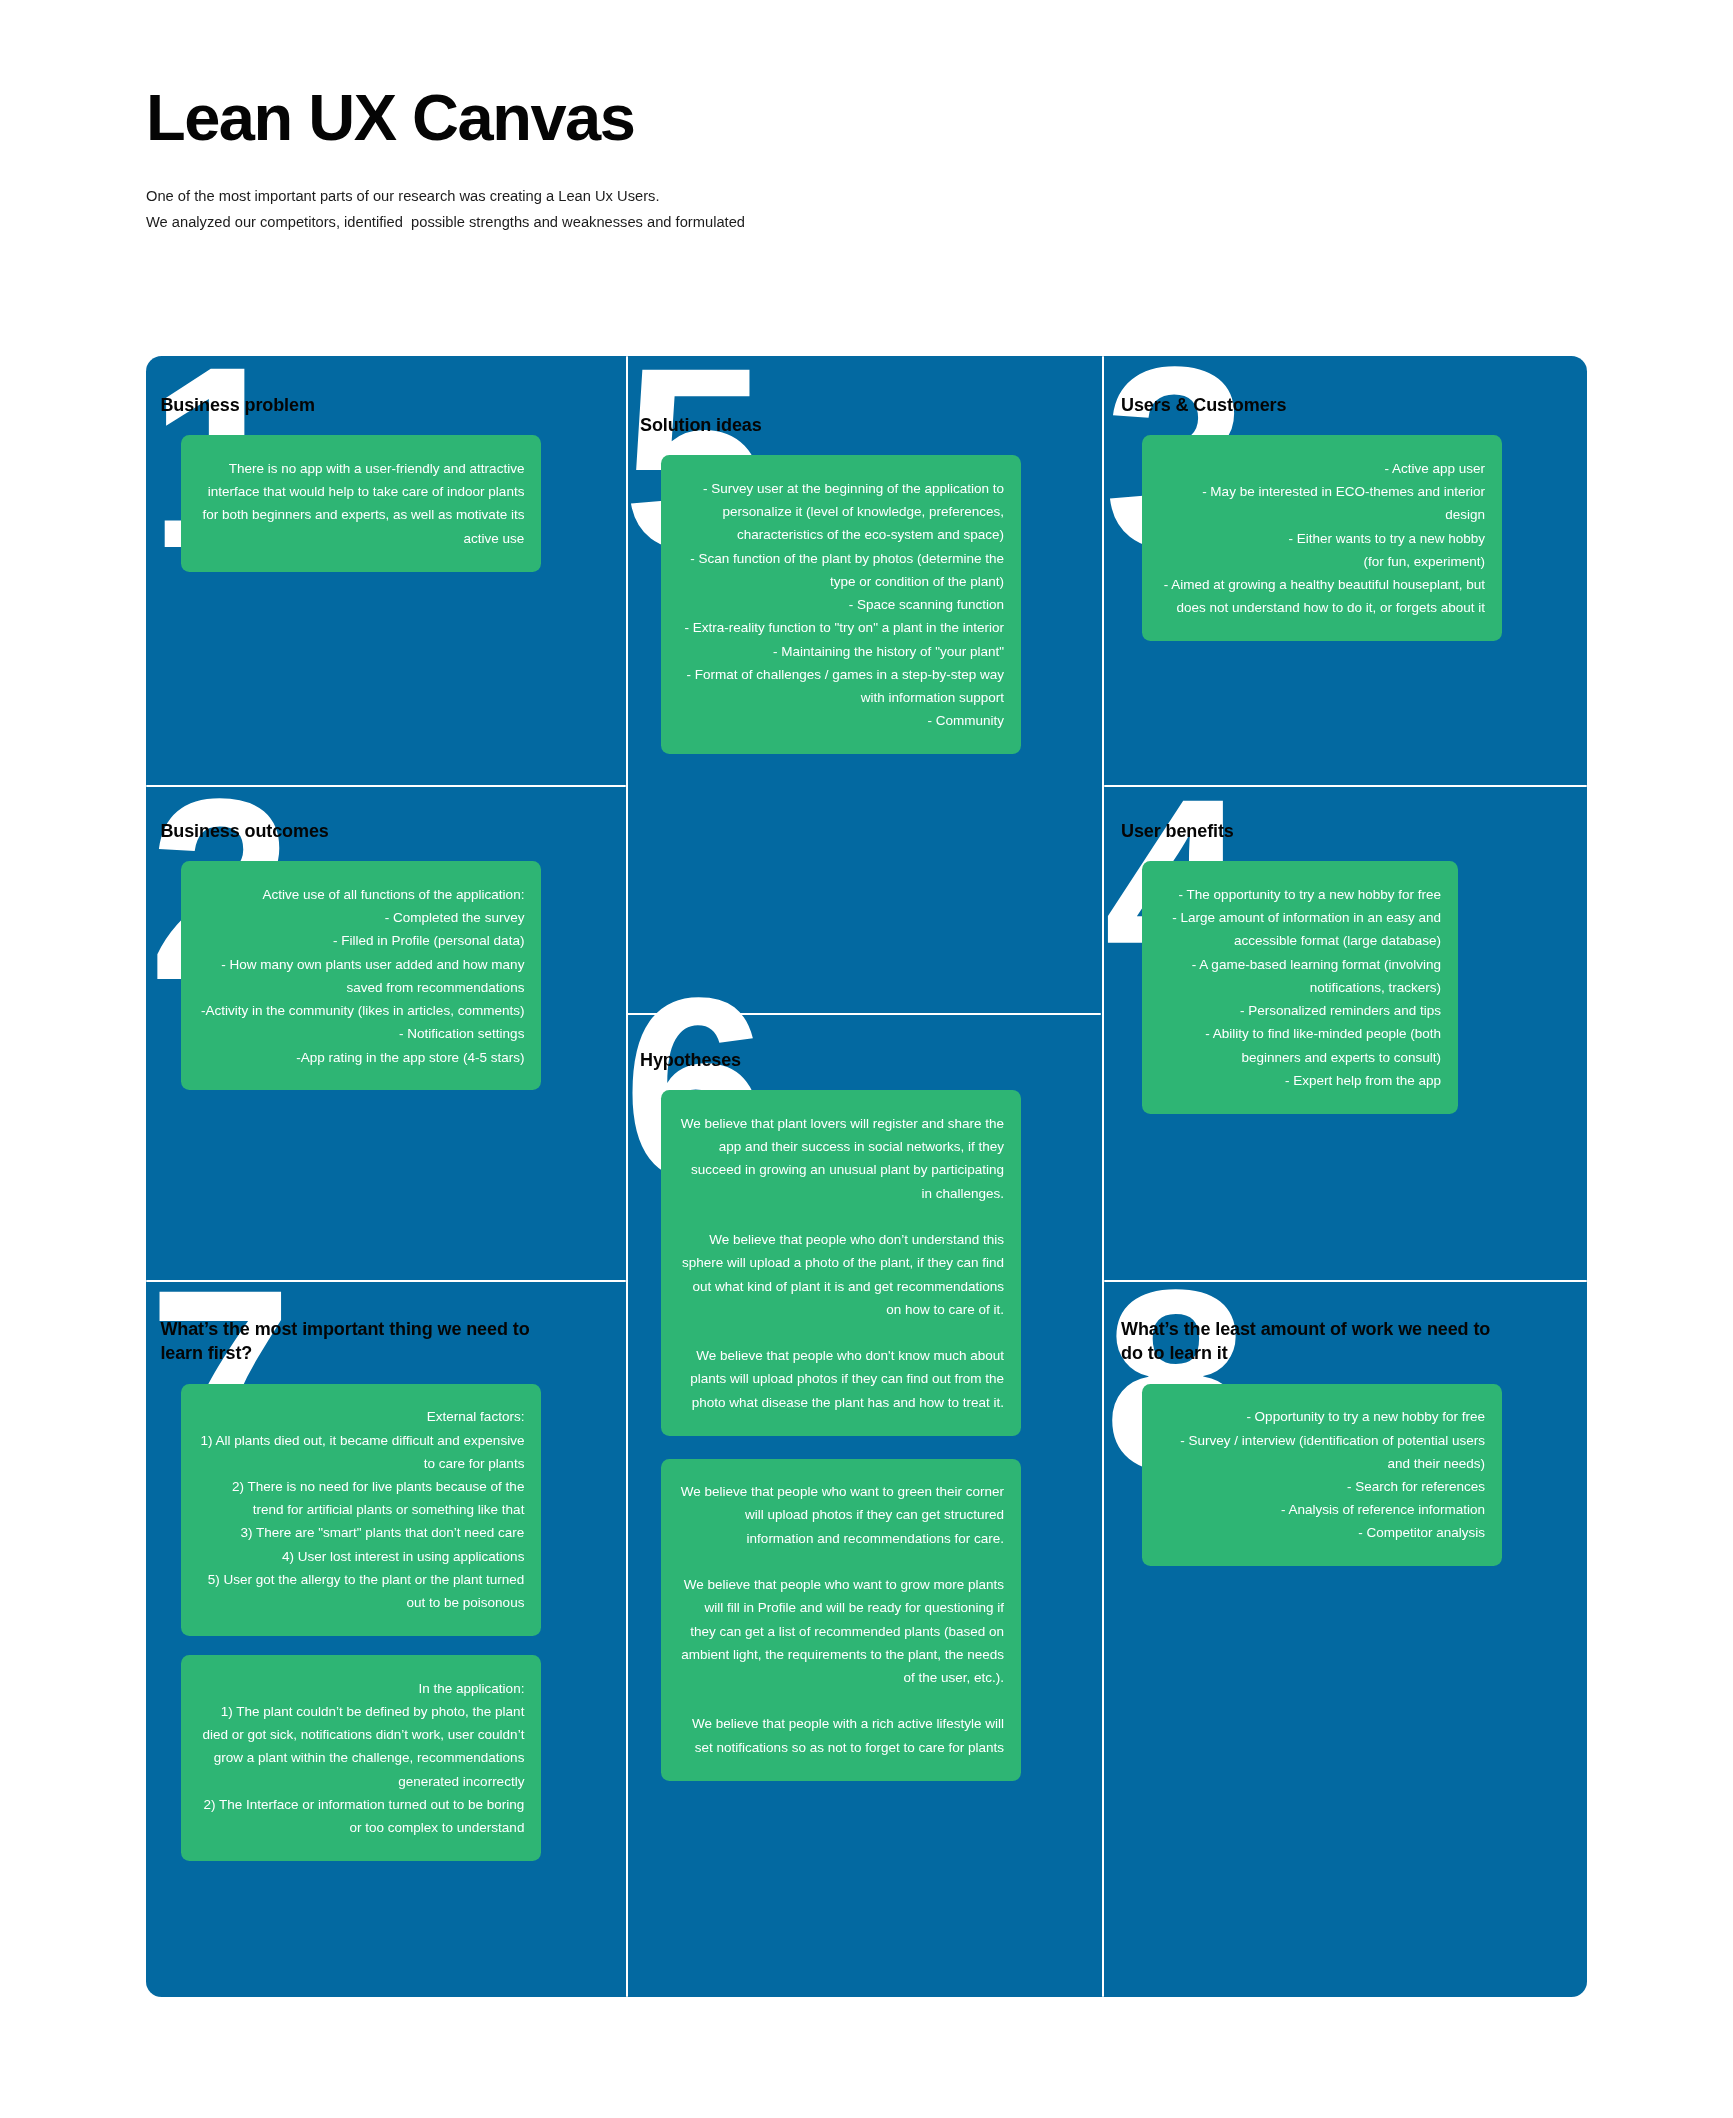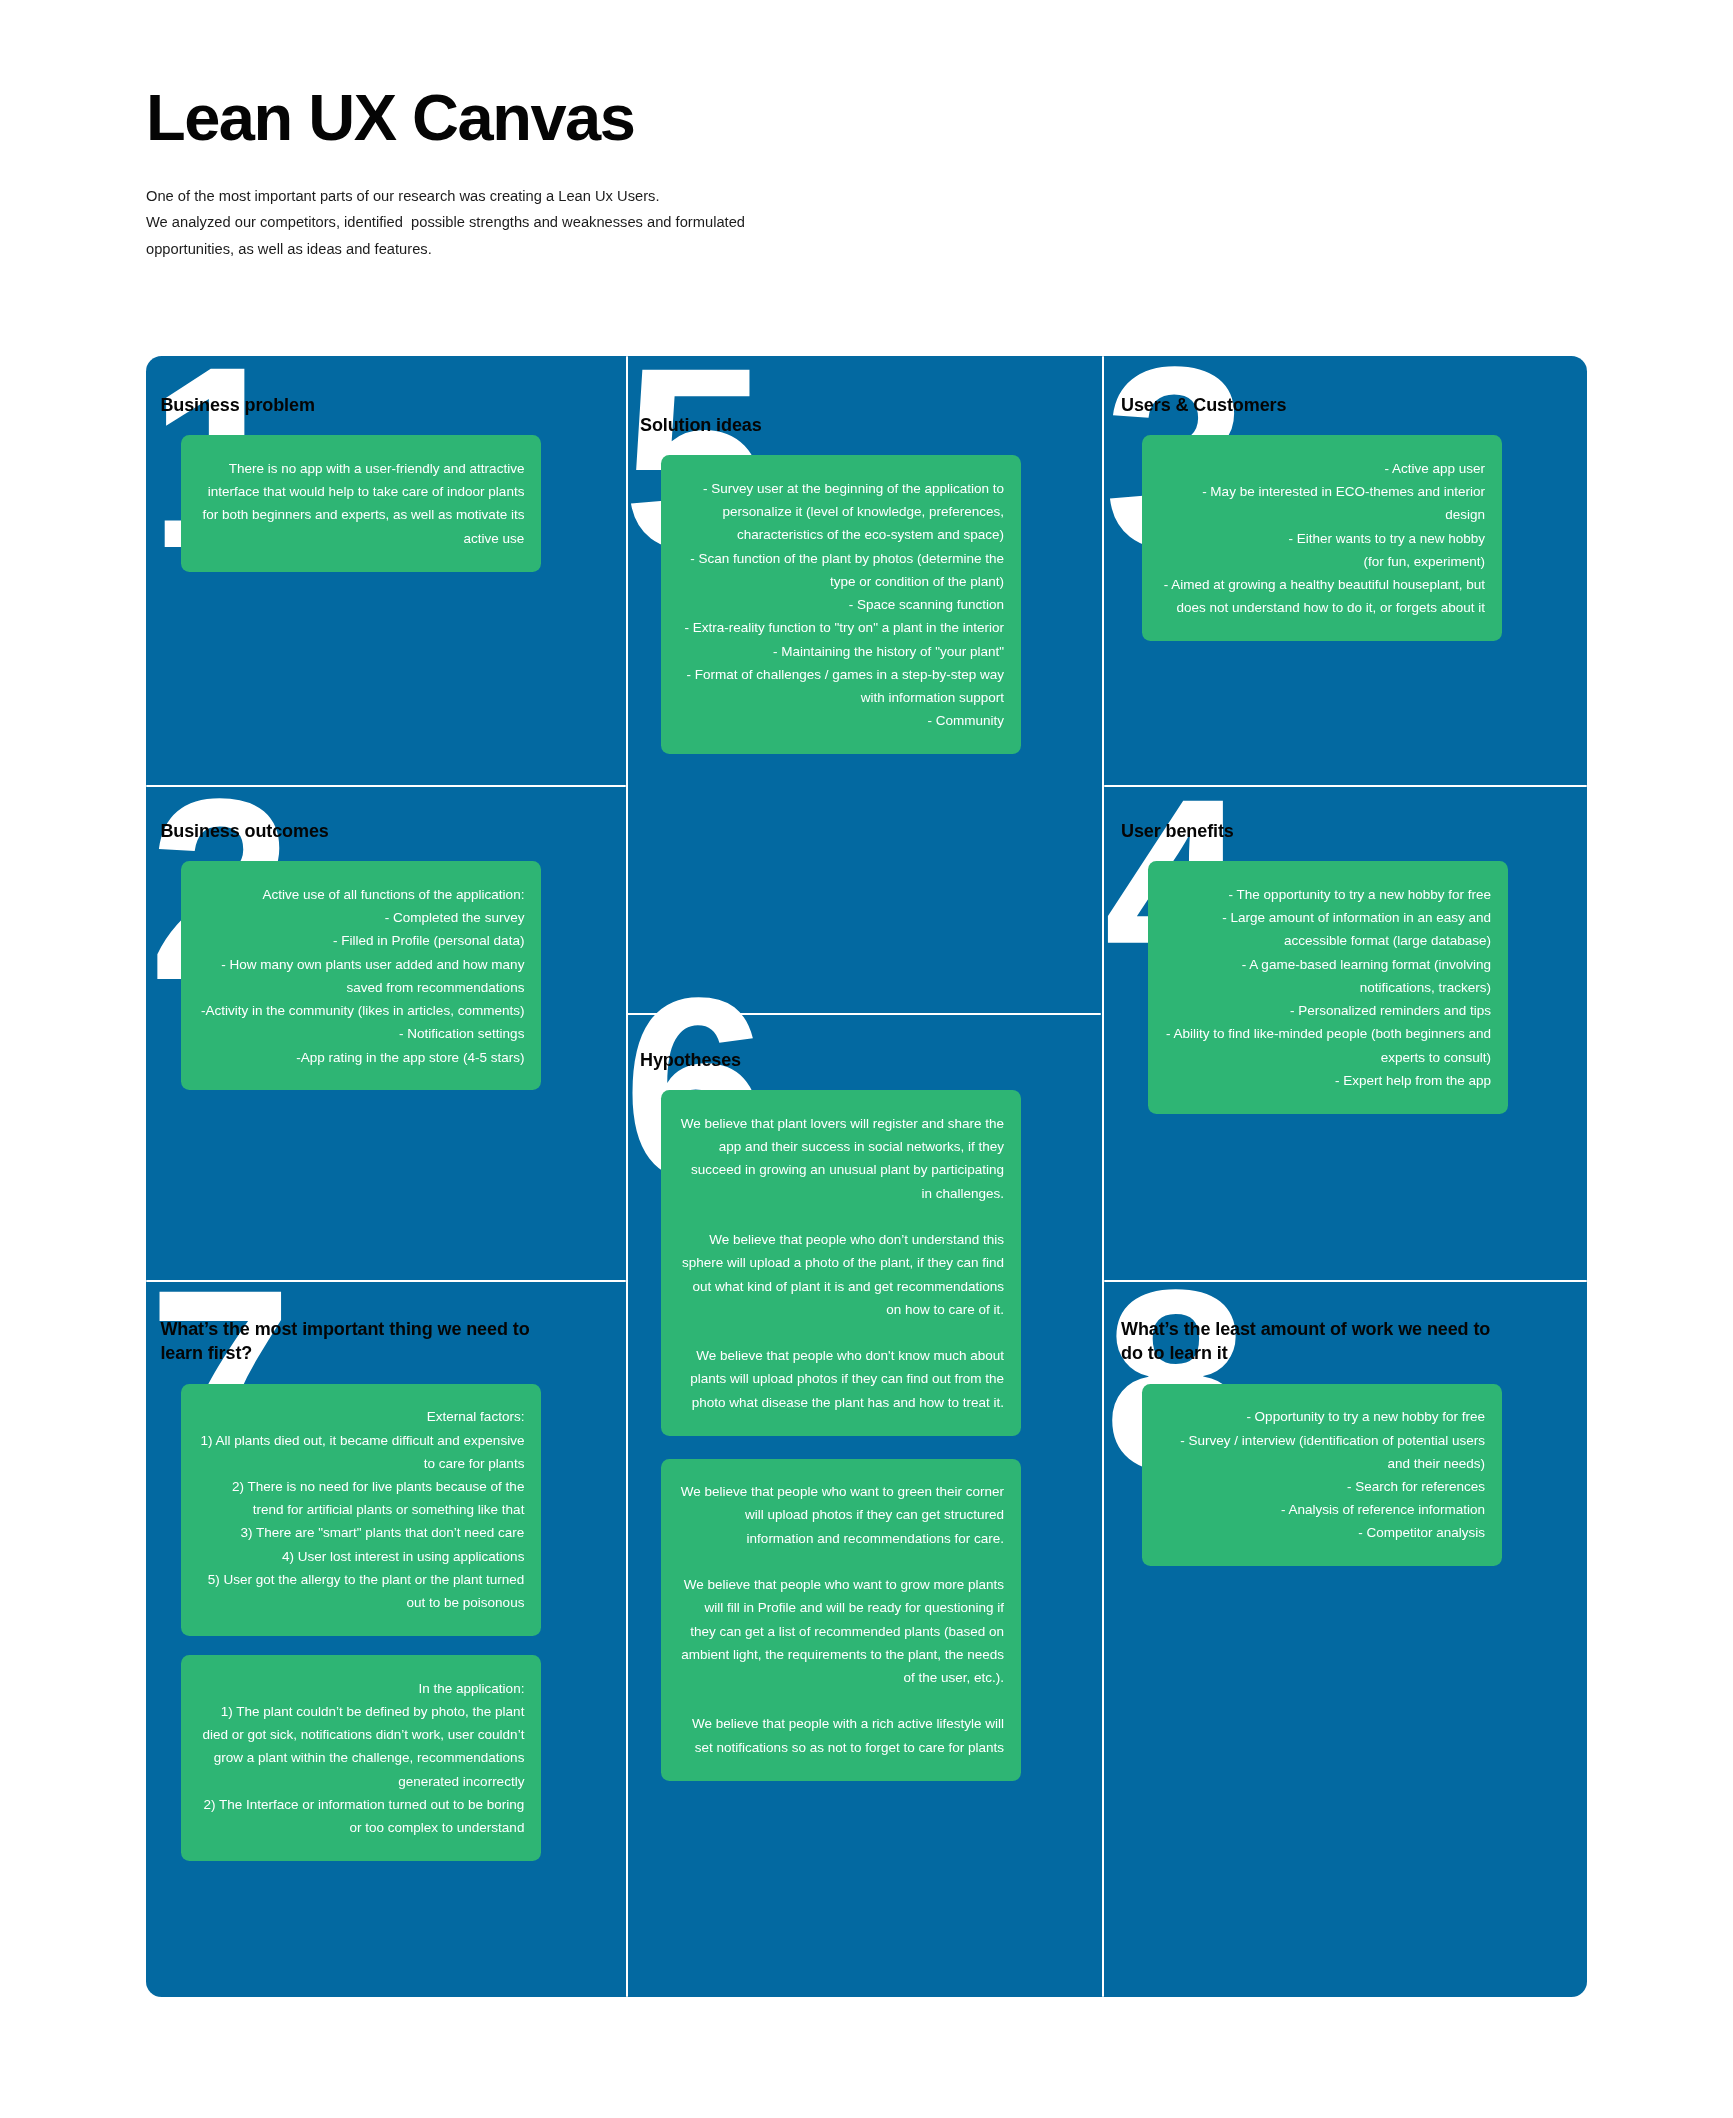--- a/index.html
+++ b/index.html
@@ -112,21 +112,21 @@
   #cell4 { left: 975px; top: 463px; width: 451px; }
   #cell8 { left: 975px; top: 961px;width: 451px; }
 
   .note-wrap { margin-top: 18px; }
   #cell1 .note { width: 360px; margin-left: 21px; }
   #cell2 .note { width: 360px; margin-left: 21px; }
   #cell7 .note { width: 360px; margin-left: 21px; }
   #cell5 .note { width: 360px; margin-left: 21px; }
   #cell6 .note { width: 360px; margin-left: 21px; }
   #cell3 .note { width: 360px; margin-left: 21px; }
-  #cell4 .note { width: 360px; margin-left: 27px; padding-left: 16px; }
+  #cell4 .note { width: 316px; margin-left: 21px; padding-left: 16px; }
   #cell8 .note { width: 360px; margin-left: 21px; }
 
   #cell7 .note + .note { margin-top: 19px; }
   #cell6 .note + .note { margin-top: 23px; }
 
   
   #cell1 .wm { left: -12px;  top: -36px; }
   #cell2 .wm { left: -12px;  top: -30px; }
   #cell7 .wm { left: -12px;  top: -37px; }
   #cell5 .wm { left: -17px;  top: -55px; }
@@ -140,21 +140,20 @@
 </head>
 <body>
 
 <div class="page">
 
   <div class="header">
     <h1 class="main-title">Lean UX Canvas</h1>
     <div class="intro">
       <div>One of the most important parts of our research was creating a Lean Ux Users.</div>
       <div>We analyzed our competitors, identified  possible strengths and weaknesses and formulated</div>
-      <div>opportunities, as well as ideas and features.</div>
     </div>
   </div>
 
   <div class="canvas">
 
     <div class="vdiv c1"></div>
     <div class="vdiv c2"></div>
     <div class="hdiv left r1"></div>
     <div class="hdiv left r2"></div>
     <div class="hdiv right r1"></div>

